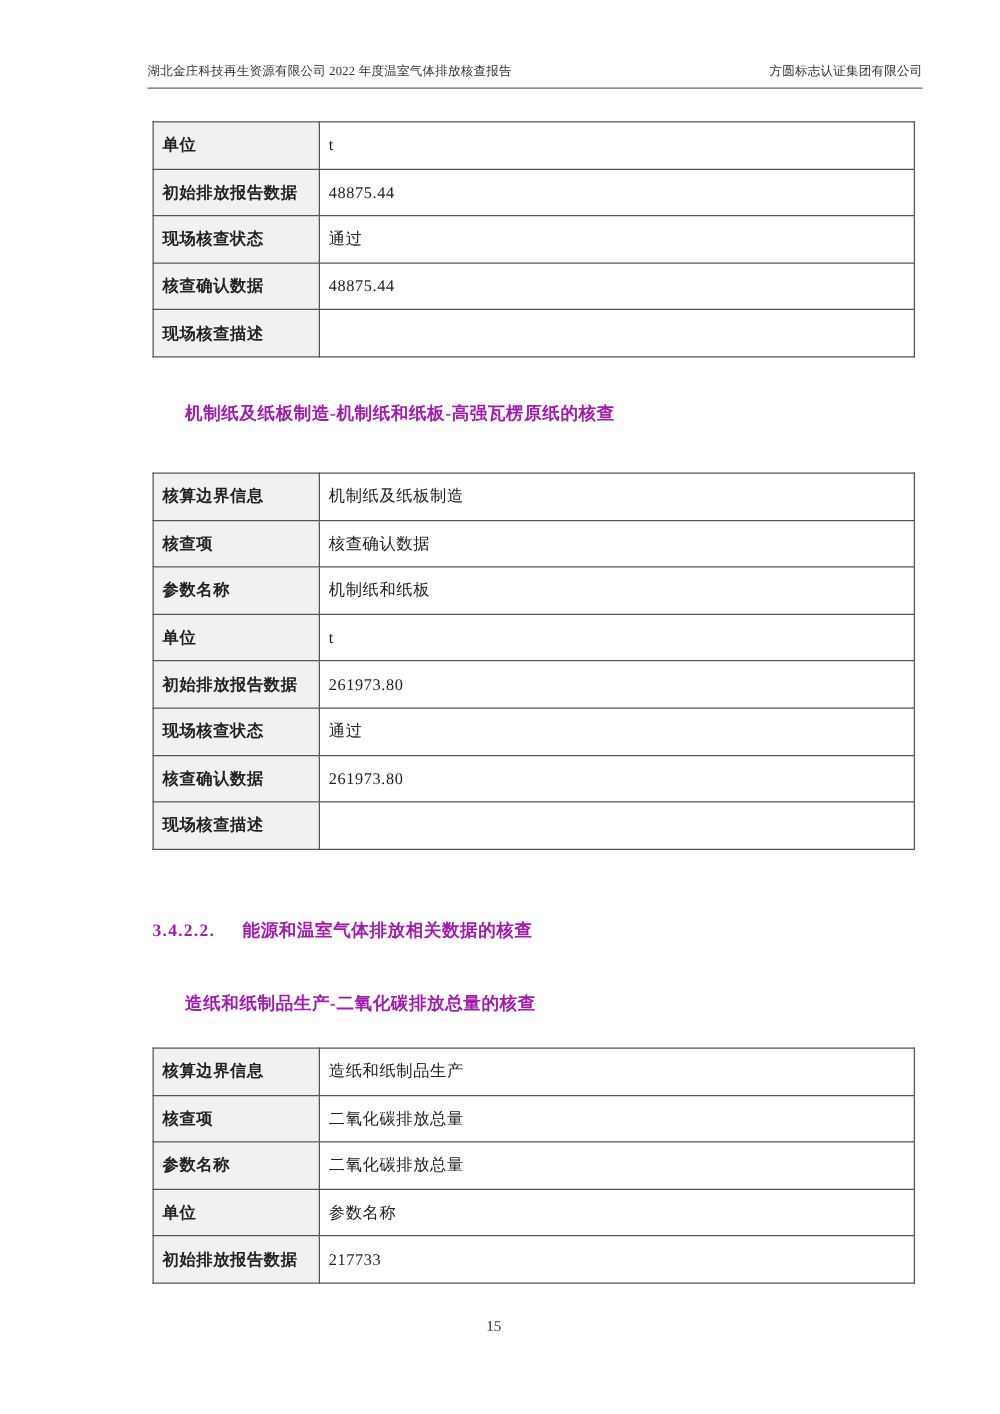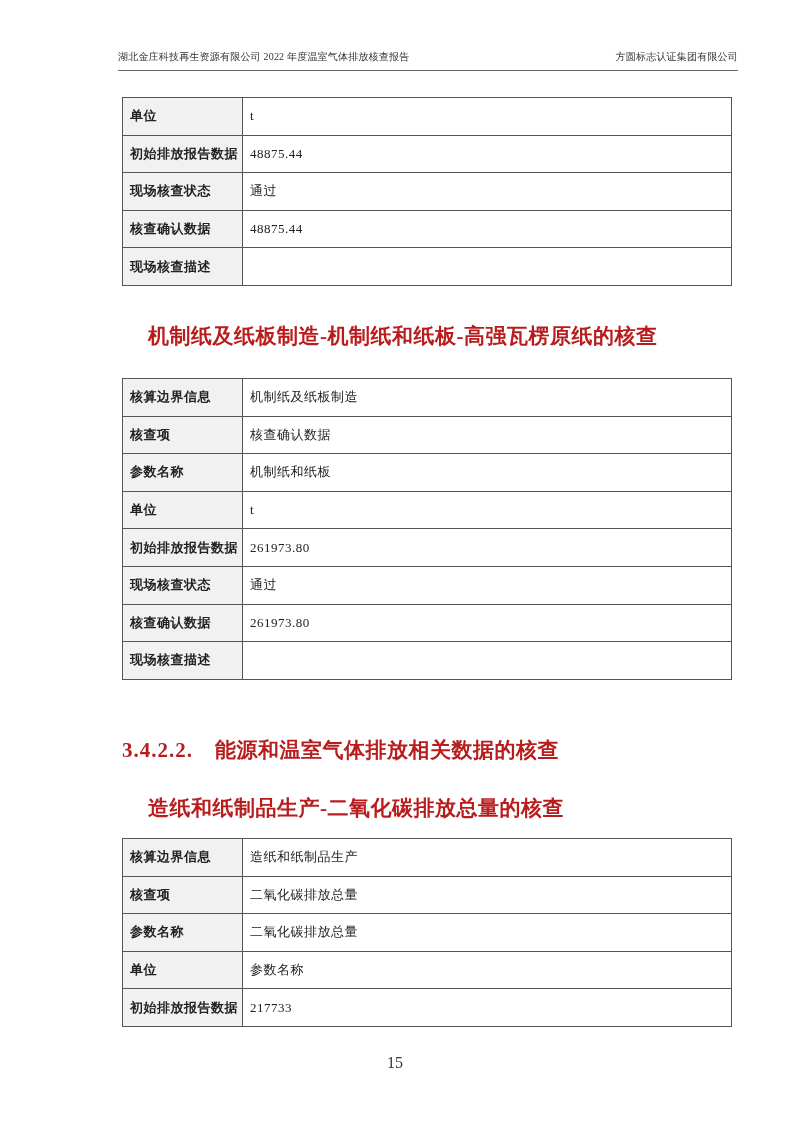--- a/index.html
+++ b/index.html
@@ -45,54 +45,54 @@
     table-layout:fixed;
   }
   table.kv td{
     border:1px solid var(--border-color);
     height:37.6px;
     font-size:13px;
     vertical-align:middle;
     overflow:hidden;
   }
   td.label-cell{
-    width:120px;
+    width:133px;
     background:var(--label-bg);
     font-weight:bold;
     padding:0 4px 0 7px;
     letter-spacing:0.5px;
   }
   td.value-cell{
     padding:0 8px 0 7px;
     letter-spacing:0.5px;
   }
   #table1{top:97px;}
   #table2{top:378px;}
   #table3{top:838px;}
   
   .heading{
     position:absolute;
-    font-size:21px;
+    font-size:14px;
     font-weight:bold;
     letter-spacing:0.5px;
     white-space:nowrap;
-    color:#b91c1c;
+    color:#a21caf;
   }
   #heading-table2{left:148px;top:322px;}
   #section-heading{left:122px;top:736px;}
   #section-heading .sec-num{margin-right:22px;letter-spacing:1px;}
   #heading-table3{left:148px;top:794px;}
   
   .page-number{
     position:absolute;
     top:1054px;
     left:0;
     width:790px;
     text-align:center;
-    font-size:16px;
+    font-size:12px;
     color:#333;
   }
 </style>
 </head>
 <body>
 
 <div class="page">
 
   <div class="doc-header">
     <span>湖北金庄科技再生资源有限公司 2022 年度温室气体排放核查报告</span>

